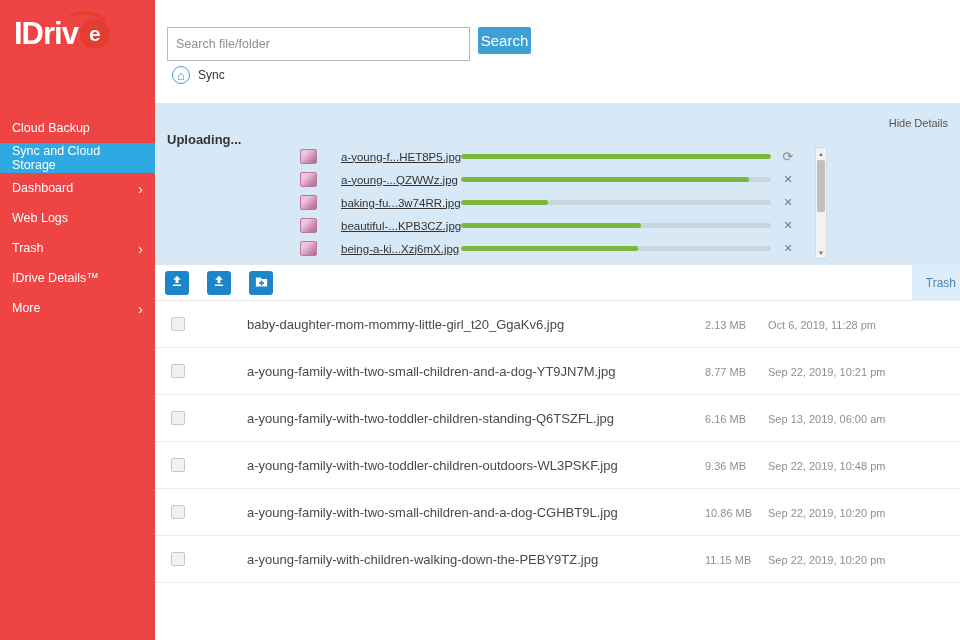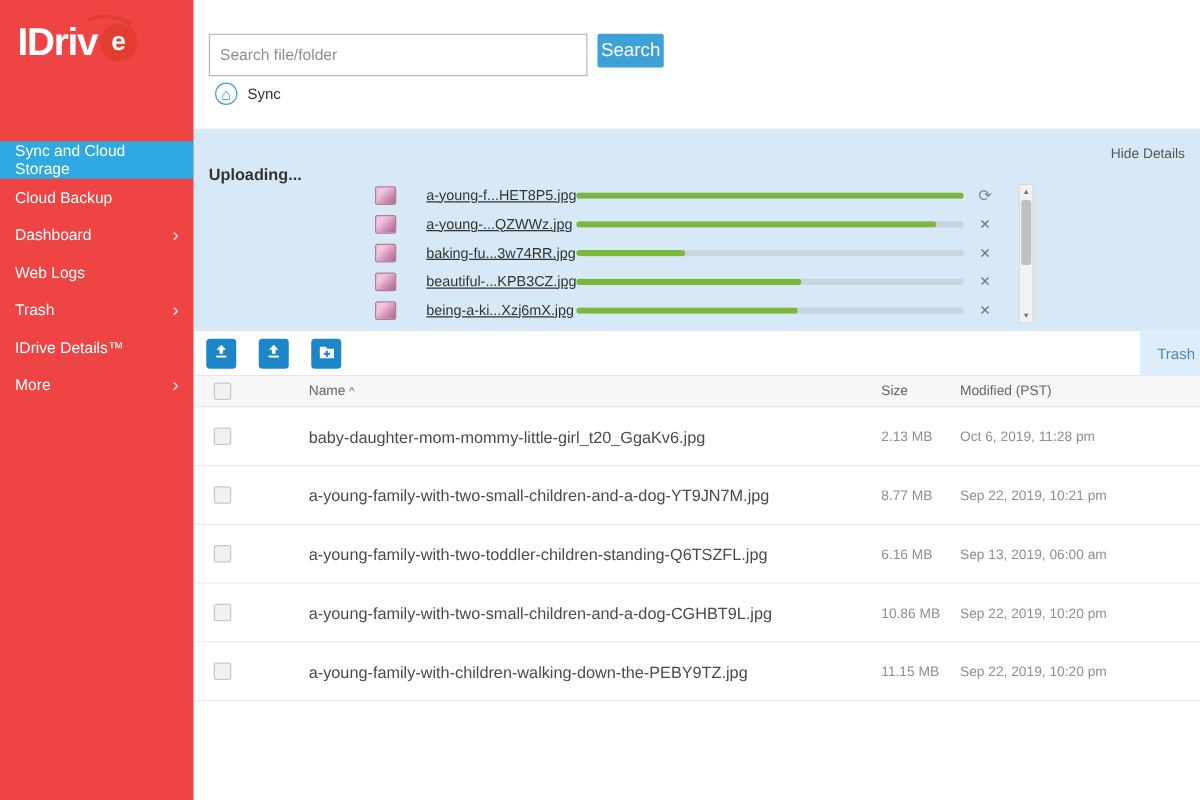--- a/index.html
+++ b/index.html
@@ -100,25 +100,25 @@
     <div class="logo">
       <div class="logo-row">
         <span class="logo-text">IDriv</span>
         <span class="logo-e">
           <span class="logo-swoosh"></span>
           <span>e</span>
         </span>
       </div>
     </div>
     <nav>
+      <div class="nav-item">
+        <span>Cloud Backup</span>
+      </div>
       <div class="nav-item active">
         <span>Sync and Cloud Storage</span>
-      </div>
-      <div class="nav-item">
-        <span>Cloud Backup</span>
       </div>
       <div class="nav-item">
         <span>Dashboard</span>
         <span class="chev">›</span>
       </div>
       <div class="nav-item">
         <span>Web Logs</span>
       </div>
       <div class="nav-item">
         <span>Trash</span>
@@ -221,28 +221,20 @@
           <svg width="15" height="15" viewBox="0 0 24 24">
               <path d="M3 5.5 h7.5 l2 2.5 H21 v12 H3 Z" fill="#fff"></path>
               <rect x="10.7" y="10.5" width="2.6" height="8" fill="#1d86c8"></rect>
               <rect x="8" y="13.2" width="8" height="2.6" fill="#1d86c8"></rect>
             </svg>
         </span>
       </button>
       <span class="trash-tab">Trash</span>
     </div>
 
-    <div class="t-head">
-      <span class="cb"></span>
-      <span class="th-name">
-        <span>Name</span><span class="sort">^</span>
-      </span>
-      <span class="th-size">Size</span>
-      <span class="th-mod">Modified (PST)</span>
-    </div>
 
     <div>
       <div class="t-row">
         <span class="cb"></span>
         <span class="td-name">baby-daughter-mom-mommy-little-girl_t20_GgaKv6.jpg</span>
         <span class="td-size">2.13 MB</span>
         <span class="td-mod">Oct 6, 2019, 11:28 pm</span>
       </div>
       <div class="t-row">
         <span class="cb"></span>
@@ -251,20 +243,26 @@
         <span class="td-mod">Sep 22, 2019, 10:21 pm</span>
       </div>
       <div class="t-row">
         <span class="cb"></span>
         <span class="td-name">a-young-family-with-two-toddler-children-standing-Q6TSZFL.jpg</span>
         <span class="td-size">6.16 MB</span>
         <span class="td-mod">Sep 13, 2019, 06:00 am</span>
       </div>
       <div class="t-row">
         <span class="cb"></span>
+        <span class="td-name">a-young-family-with-two-toddler-children-outdoors-WL3PSKF.jpg</span>
+        <span class="td-size">9.36 MB</span>
+        <span class="td-mod">Sep 22, 2019, 10:48 pm</span>
+      </div>
+      <div class="t-row">
+        <span class="cb"></span>
         <span class="td-name">a-young-family-with-two-small-children-and-a-dog-CGHBT9L.jpg</span>
         <span class="td-size">10.86 MB</span>
         <span class="td-mod">Sep 22, 2019, 10:20 pm</span>
       </div>
       <div class="t-row">
         <span class="cb"></span>
         <span class="td-name">a-young-family-with-children-walking-down-the-PEBY9TZ.jpg</span>
         <span class="td-size">11.15 MB</span>
         <span class="td-mod">Sep 22, 2019, 10:20 pm</span>
       </div>

